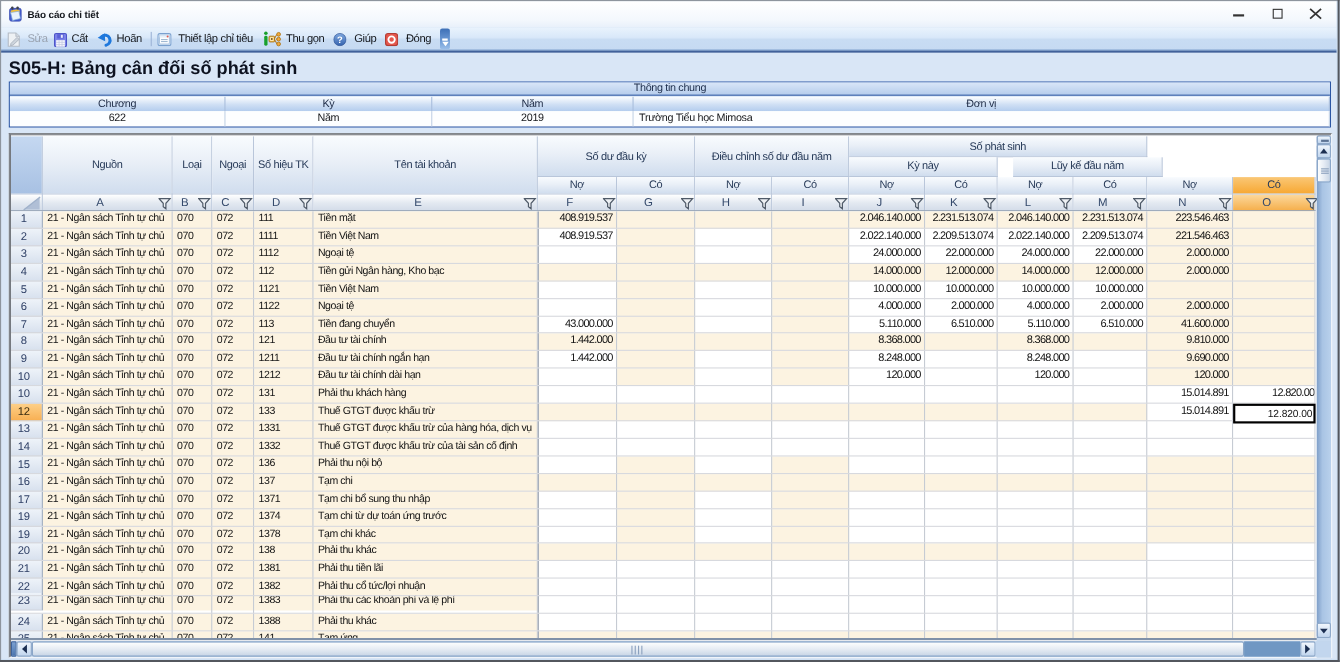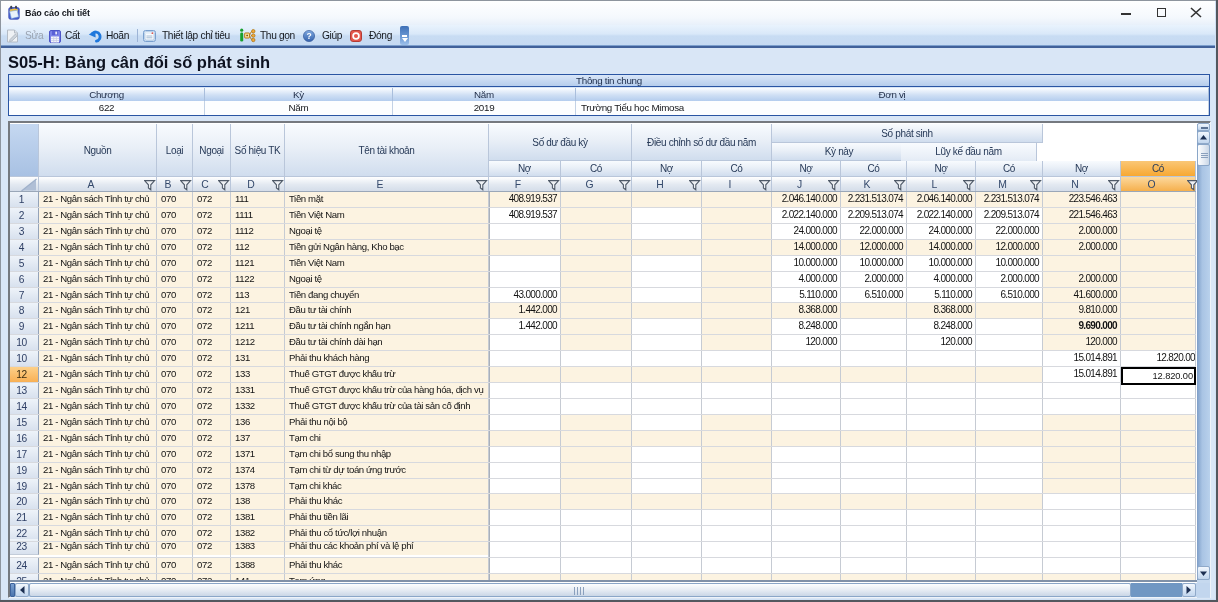--- a/index.html
+++ b/index.html
@@ -165,21 +165,21 @@
 <div id="corner" class="ab" style="left:1px;top:2px;width:29px;height:53px"></div>
 <div class="ab hc" style="left:30px;top:2px;width:118px;height:53px;line-height:53px">Nguồn</div>
 <div class="ab hc" style="left:148px;top:2px;width:36px;height:53px;line-height:53px">Loại</div>
 <div class="ab hc" style="left:184px;top:2px;width:38px;height:53px;line-height:53px">Ngoại</div>
 <div class="ab hc" style="left:222px;top:2px;width:54px;height:53px;line-height:53px">Số hiệu TK</div>
 <div class="ab hc" style="left:276px;top:2px;width:204px;height:53px;line-height:53px">Tên tài khoản</div>
 <div class="ab hc" style="left:480px;top:2px;width:143px;height:37px;line-height:37px">Số dư đầu kỳ</div>
 <div class="ab hc" style="left:623px;top:2px;width:140px;height:37px;line-height:37px">Điều chỉnh số dư đầu năm</div>
 <div class="ab hc" style="left:763px;top:2px;width:271px;height:19px;line-height:19px">Số phát sinh</div>
 <div class="ab hc" style="left:763px;top:21px;width:135px;height:18px;line-height:18px">Kỳ này</div>
-<div class="ab hc" style="left:892px;top:21px;width:136px;height:32px;line-height:18px">Lũy kế đầu năm</div>
+<div class="ab hc" style="left:912px;top:21px;width:136px;height:18px;line-height:18px">Lũy kế đầu năm</div>
 <div class="ab hc " style="left:480px;top:39px;width:72px;height:16px;line-height:16px">Nợ</div>
 <div class="ab hc " style="left:552px;top:39px;width:71px;height:16px;line-height:16px">Có</div>
 <div class="ab hc " style="left:623px;top:39px;width:70px;height:16px;line-height:16px">Nợ</div>
 <div class="ab hc " style="left:693px;top:39px;width:70px;height:16px;line-height:16px">Có</div>
 <div class="ab hc " style="left:763px;top:39px;width:69px;height:16px;line-height:16px">Nợ</div>
 <div class="ab hc " style="left:832px;top:39px;width:66px;height:16px;line-height:16px">Có</div>
 <div class="ab hc " style="left:898px;top:39px;width:69px;height:16px;line-height:16px">Nợ</div>
 <div class="ab hc " style="left:967px;top:39px;width:67px;height:16px;line-height:16px">Có</div>
 <div class="ab hc " style="left:1034px;top:39px;width:78px;height:16px;line-height:16px">Nợ</div>
 <div class="ab hc or" style="left:1112px;top:39px;width:75px;height:16px;line-height:16px">Có</div>
@@ -403,21 +403,21 @@
 <div class="ab cell txt" style="left:222px;width:54px;background:#fcf3e1;line-height:13.2px">1211</div>
 <div class="ab cell txt" style="left:276px;width:204px;background:#fcf3e1;line-height:13.2px">Đầu tư tài chính ngắn hạn</div>
 <div class="ab cell num" style="left:480px;width:72px;background:#ffffff;line-height:13.2px;">1.442.000</div>
 <div class="ab cell num" style="left:552px;width:71px;background:#fcf3e1;line-height:13.2px;"></div>
 <div class="ab cell num" style="left:623px;width:70px;background:#ffffff;line-height:13.2px;"></div>
 <div class="ab cell num" style="left:693px;width:70px;background:#fcf3e1;line-height:13.2px;"></div>
 <div class="ab cell num" style="left:763px;width:69px;background:#ffffff;line-height:13.2px;">8.248.000</div>
 <div class="ab cell num" style="left:832px;width:66px;background:#ffffff;line-height:13.2px;"></div>
 <div class="ab cell num" style="left:898px;width:69px;background:#ffffff;line-height:13.2px;">8.248.000</div>
 <div class="ab cell num" style="left:967px;width:67px;background:#ffffff;line-height:13.2px;"></div>
-<div class="ab cell num" style="left:1034px;width:78px;background:#fcf3e1;line-height:13.2px;font-weight:bold;">9.690.000</div>
+<div class="ab cell num" style="left:1034px;width:78px;background:#fcf3e1;line-height:13.2px;">9.690.000</div>
 <div class="ab cell num" style="left:1112px;width:75px;background:#fcf3e1;line-height:13.2px;padding-right:1px"></div>
 </div>
 <div class="ab" style="left:0;top:143.28px;width:1187px;height:15.92px">
 <div class="ab rh" style="top:0;height:15.92px;line-height:15.9px">10</div>
 <div class="ab cell txt" style="left:30px;width:118px;background:#fcf3e1;line-height:13.2px">21 - Ngân sách Tỉnh tự chủ</div>
 <div class="ab cell txt" style="left:148px;width:36px;background:#fcf3e1;line-height:13.2px">070</div>
 <div class="ab cell txt" style="left:184px;width:38px;background:#fcf3e1;line-height:13.2px">072</div>
 <div class="ab cell txt" style="left:222px;width:54px;background:#fcf3e1;line-height:13.2px">1212</div>
 <div class="ab cell txt" style="left:276px;width:204px;background:#fcf3e1;line-height:13.2px">Đầu tư tài chính dài hạn</div>
 <div class="ab cell num" style="left:480px;width:72px;background:#ffffff;line-height:13.2px;"></div>

